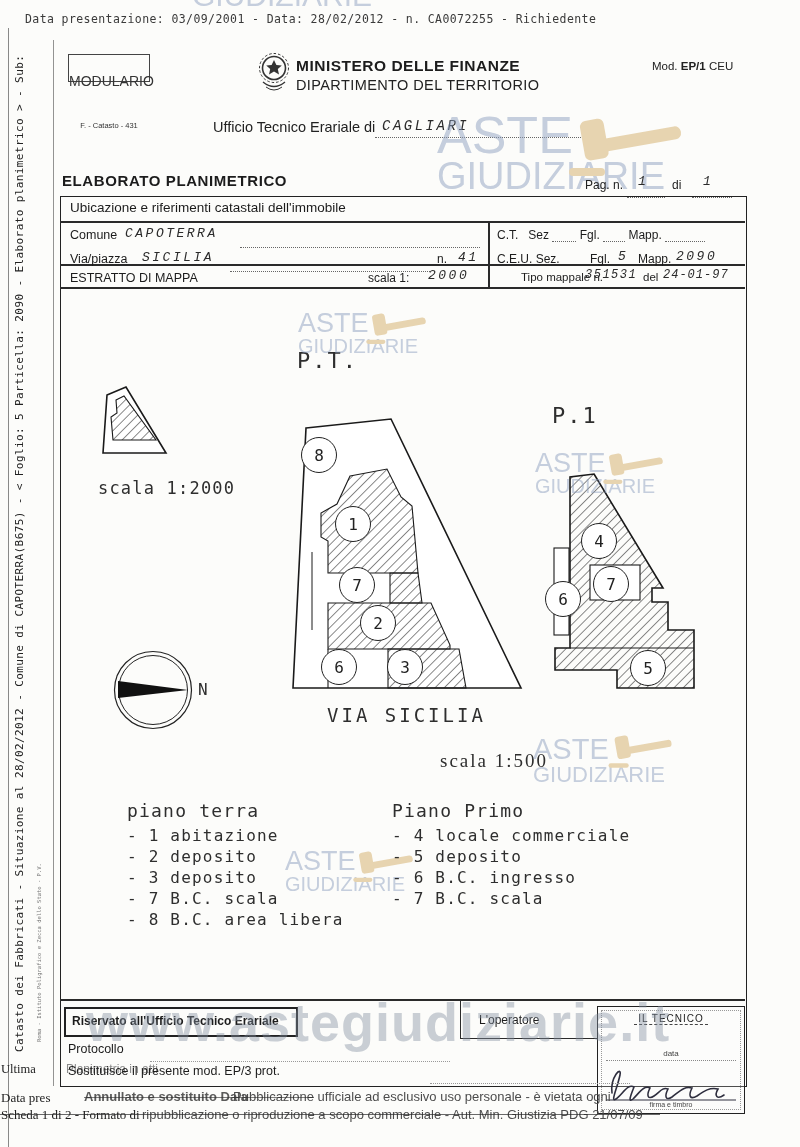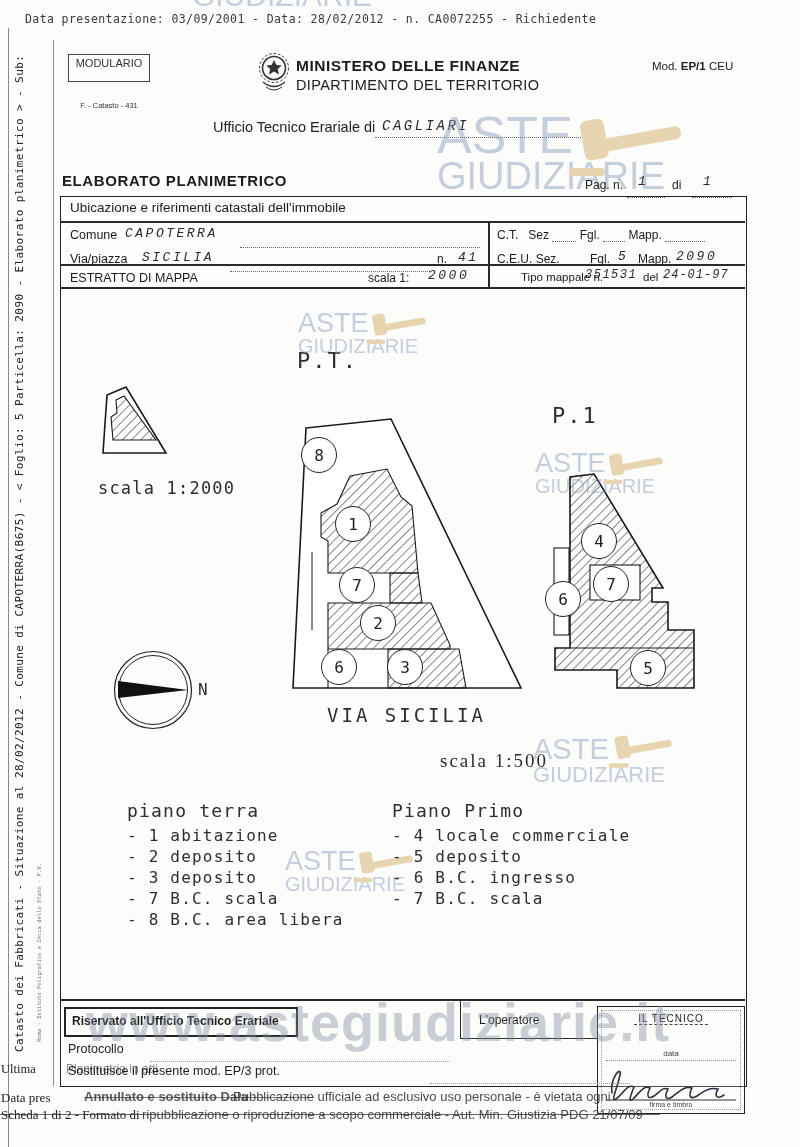--- a/index.html
+++ b/index.html
@@ -34,21 +34,21 @@
   <div class="abs mono" style="left:25px;top:12px;font-size:11.5px;color:#3a3a3a;letter-spacing:.4px;">Data presentazione: 03/09/2001 - Data: 28/02/2012 -  n. CA0072255 - Richiedente</div>
 
   <div class="wm" style="left:192px;top:-16px;font-size:30px;">
     <span>GIUDIZIARIE</span>
   </div>
 
   <div class="vtext mono" style="left:13px;top:1052px;font-size:11px;letter-spacing:.4px;color:#222;">Catasto dei Fabbricati - Situazione al 28/02/2012 - Comune di CAPOTERRA(B675) - &lt; Foglio: 5 Particella: 2090 - Elaborato planimetrico &gt; - Sub:</div>
   <div class="vtext mono" style="left:36px;top:1042px;font-size:5.5px;color:#777;">Roma - Istituto Poligrafico e Zecca dello Stato - P.V.</div>
 
   <div class="abs" style="left:68px;top:54px;width:80px;height:26px;border:1.5px solid #444;text-align:center;">
-    <div style="font-size:11px;margin-top:2px;color:#333;">MODULARIO</div>
+    <div style="font-size:14px;margin-top:18px;color:#333;">MODULARIO</div>
     <div style="font-size:7.5px;color:#333;margin-top:32px;">F. - Catasto - 431</div>
   </div>
 
   <div class="abs" style="left:256px;top:51px;">
     <svg width="36" height="46" viewBox="0 0 36 46">
       <circle cx="18" cy="17" r="14.5" fill="none" stroke="#333" stroke-width="1" stroke-dasharray="2.5 2"></circle>
       <circle cx="18" cy="17" r="11.5" fill="none" stroke="#333" stroke-width="1.6"></circle>
       <path d="M18 9 l2.4 5 5.4 .5 -4 3.6 1.2 5.3 -5 -2.8 -5 2.8 1.2 -5.3 -4 -3.6 5.4 -.5 z" fill="#333"></path>
       <path d="M7 31 Q18 40 29 31" fill="none" stroke="#333" stroke-width="1.4"></path>
       <path d="M10 36 Q18 42 26 36" fill="none" stroke="#333" stroke-width="1"></path>

